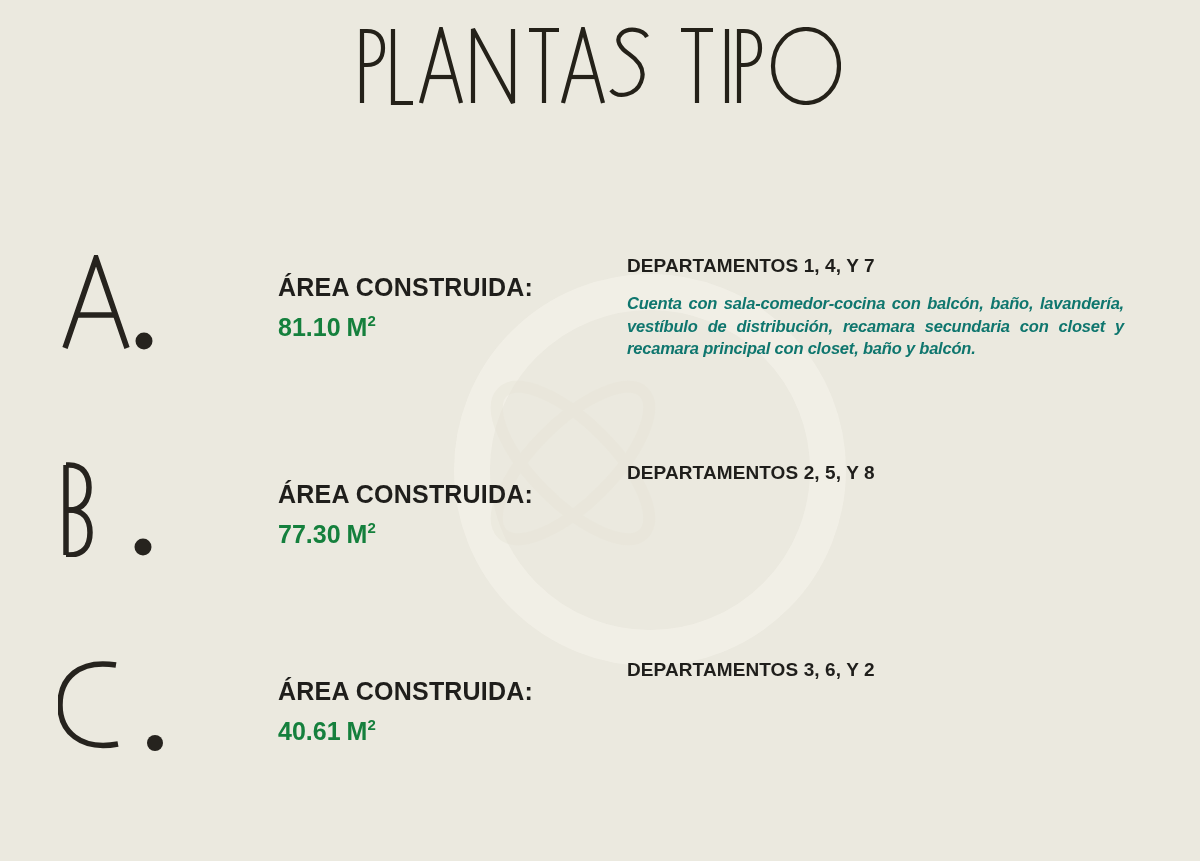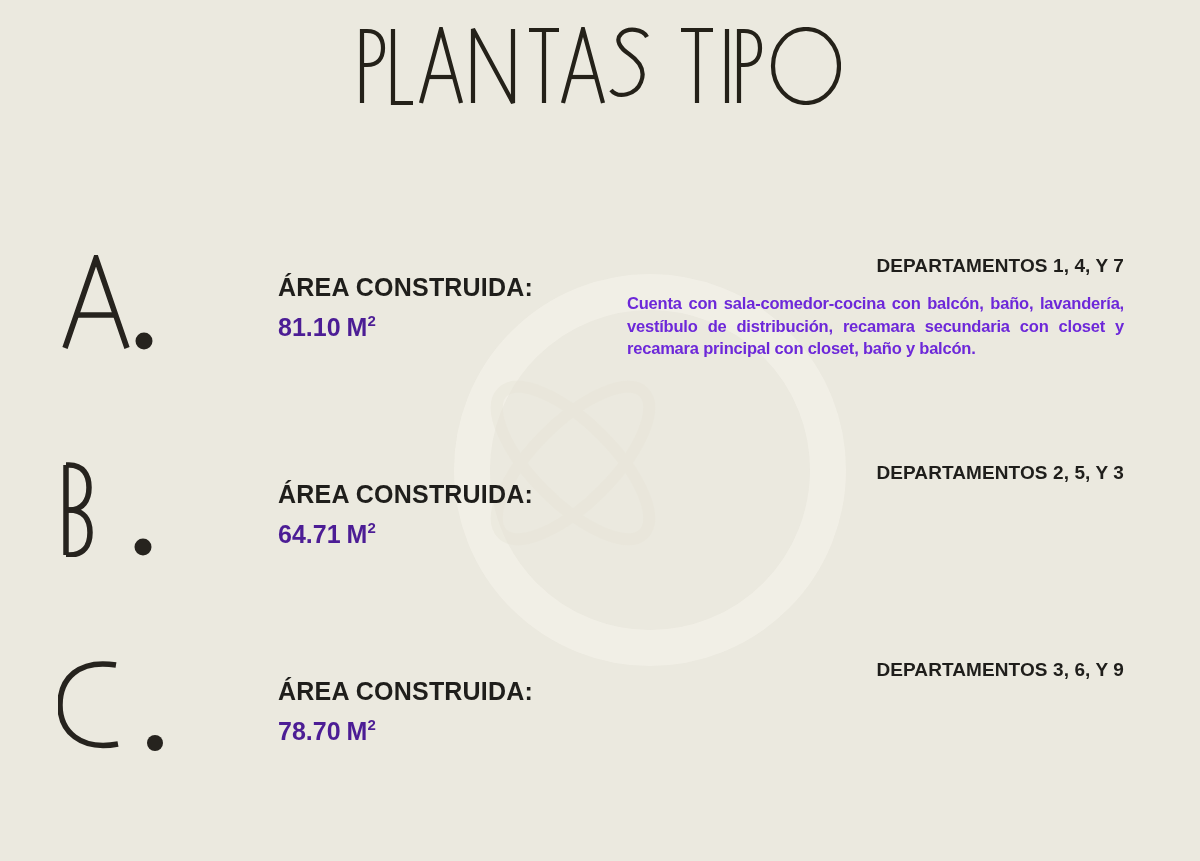--- a/index.html
+++ b/index.html
@@ -30,36 +30,37 @@
   .letter svg{display:block;}
   .glyph-stroke{fill:none;stroke:#26231e;stroke-width:5.5;stroke-linecap:butt;}
   .glyph-dot{fill:#26231e;stroke:none;}
   .area{position:absolute;left:278px;top:24px;}
   .area-label{
     font-size:25px;font-weight:bold;line-height:30px;
     letter-spacing:0.2px;color:#1f1e1b;
   }
   .area-value{
     font-size:25px;font-weight:bold;line-height:30px;
-    margin-top:5px;color:#4c1d95;
+    margin-top:5px;color:#15803d;
   }
   .area-value .unit{margin-left:6px;}
   .area-value sup{font-size:15px;position:relative;top:-1px;}
   .dept{position:absolute;left:627px;top:6px;width:497px;}
   .dept-title{
     margin:0 0 14px 0;
     font-size:19px;font-weight:bold;line-height:24px;
-    letter-spacing:0.1px;color:#1f1e1b;text-align:right;
+    letter-spacing:0.1px;color:#1f1e1b;
   }
   .dept-desc{
     margin:0;
     font-size:16.5px;font-weight:bold;line-height:22.5px;
     letter-spacing:-0.2px;
     text-align:justify;
-    color:#6d28d9;
+    color:#0f766e;
+    font-style:italic;
   }
 </style>
 <title>PLANTAS TIPO</title></head>
 <body>
 
 <div class="page">
 
   <svg class="watermark" width="470" height="450" viewBox="0 0 470 450" aria-hidden="true">
     <circle cx="245" cy="222" r="178" fill="none" stroke="#f2f0e7" stroke-width="36" opacity="0.9"></circle>
     <g fill="none" stroke="#e7e4d7" stroke-width="12" opacity="0.45">
@@ -129,40 +130,40 @@
         <path class="glyph-stroke" d="M8,3 V93"></path>
         <path class="glyph-stroke" d="M8,3 h3 c14,0 20,10 20,22.5 c0,12.5 -6,22.5 -20,22.5 h-3"></path>
         <path class="glyph-stroke" d="M8,48 h3 c15,0 21,10 21,22.5 c0,12.5 -6,22.5 -21,22.5 h-3"></path>
         <circle class="glyph-dot" cx="85" cy="85" r="8.5"></circle>
       </svg>
       <span class="sr-only">B.</span>
     </div>
     <div class="area">
       <div class="area-label">ÁREA CONSTRUIDA:</div>
       <div class="area-value">
-        <span>64.71</span><span class="unit">M</span><sup>2</sup>
+        <span>77.30</span><span class="unit">M</span><sup>2</sup>
       </div>
     </div>
     <div class="dept">
-      <h3 class="dept-title">DEPARTAMENTOS 2, 5, Y 3</h3>
+      <h3 class="dept-title">DEPARTAMENTOS 2, 5, Y 8</h3>
     </div>
   </section>
 
   <section class="row row-c">
     <div class="letter" role="img" aria-label="C.">
       <svg width="115" height="95" viewBox="0 0 115 95" aria-hidden="true">
         <path class="glyph-stroke" d="M58,6 C20,0 2,20 2,46 C2,72 22,92 60,85"></path>
         <circle class="glyph-dot" cx="97" cy="84" r="8"></circle>
       </svg>
       <span class="sr-only">C.</span>
     </div>
     <div class="area">
       <div class="area-label">ÁREA CONSTRUIDA:</div>
       <div class="area-value">
-        <span>78.70</span><span class="unit">M</span><sup>2</sup>
+        <span>40.61</span><span class="unit">M</span><sup>2</sup>
       </div>
     </div>
     <div class="dept">
-      <h3 class="dept-title">DEPARTAMENTOS 3, 6, Y 9</h3>
+      <h3 class="dept-title">DEPARTAMENTOS 3, 6, Y 2</h3>
     </div>
   </section>
 
 </div>
 
 </body></html>

